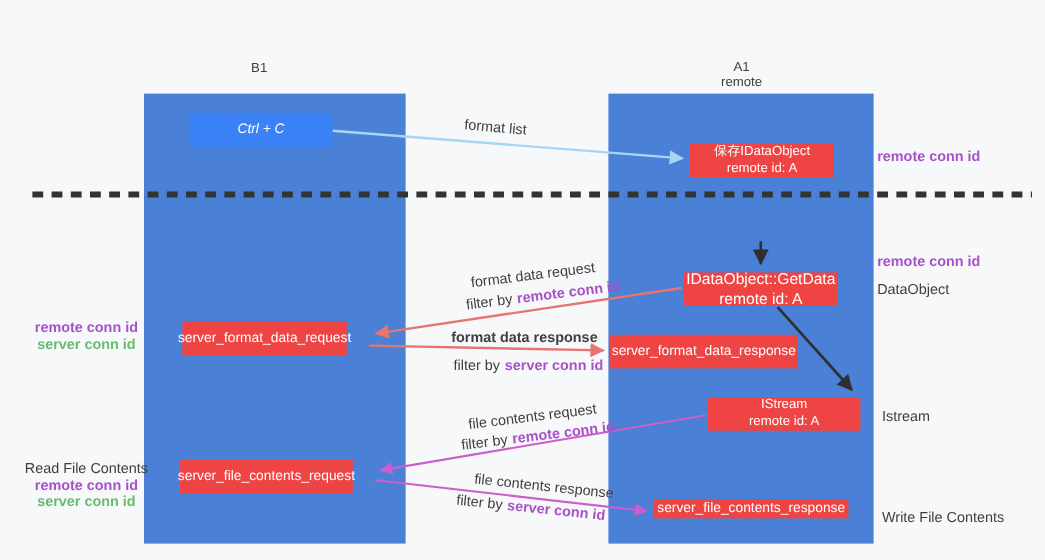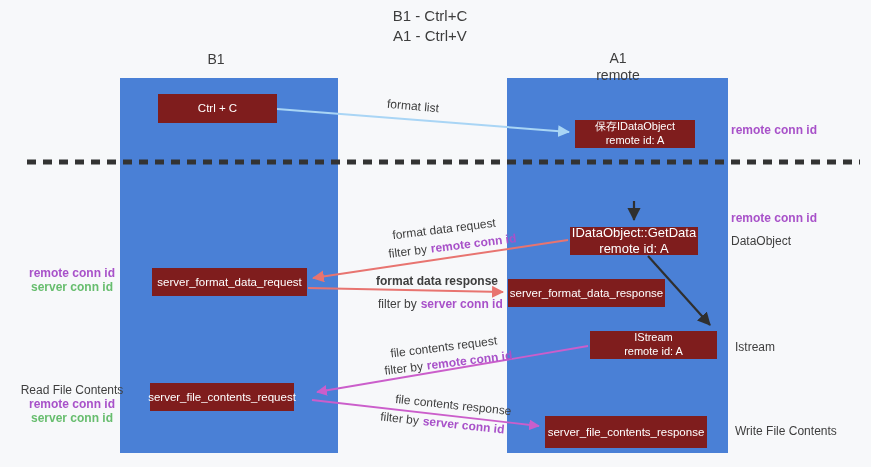--- a/index.html
+++ b/index.html
@@ -1,30 +1,30 @@
 <!DOCTYPE html>
 <html><head>
 <meta charset="utf-8">
 <style>
   html,body { margin:0; padding:0; background:#f7f8fa; font-family:"Liberation Sans", sans-serif; }
   #canvas { position:relative; width:871px; height:467px; background:#f7f8fa; overflow:hidden; }
 
   .title { position:absolute; left:0; top:6px; width:860px; text-align:center;
            font-size:15px; line-height:1.3; color:#3d3d3d; }
 
-  .col-header { position:absolute; width:120px; text-align:center; font-size:14px;
+  .col-header { position:absolute; width:120px; text-align:center; font-size:11px;
                 line-height:1.2; color:#3d3d3d; }
 
   .column { position:absolute; background:#4a80d6; }
 
   .box { position:absolute; display:flex; flex-direction:column; align-items:center;
          justify-content:center; color:#ffffff; font-size:11.5px; line-height:1.25;
          text-align:center; white-space:nowrap; }
-  .box.green  { background:#7f1d1d; }
-  .box.orange { background:#7f1d1d; }
+  .box.green  { background:#3b82f6;font-style:italic; }
+  .box.orange { background:#ef4444; }
 
   .mid-label { position:absolute; font-size:12px; color:#3e3e3e; white-space:nowrap; }
   .r-neg { transform:rotate(-7deg); }
   .r-pos { transform:rotate(6deg); }
   .r-fl  { transform:rotate(5deg); }
 
   .purple { color:#a851c9; font-weight:bold; }
   .greentxt { color:#67bd6e; font-weight:bold; }
   .lbl-pre { margin-right:4px; }
 
@@ -36,24 +36,20 @@
 
   svg.overlay { position:absolute; left:0; top:0; width:871px; height:467px;
                 pointer-events:none; }
   .zcol { z-index:1; } .zsvg { z-index:2; } .zbox { z-index:3; } .zlbl { z-index:4; }
 </style>
 </head>
 <body>
 
 <div id="canvas">
 
-  <div class="title zlbl">
-    <div>B1 - Ctrl+C</div>
-    <div>A1 - Ctrl+V</div>
-  </div>
 
   <div class="col-header zlbl" style="left:156px; top:51px;">
     <div>B1</div>
   </div>
   <div class="col-header zlbl" style="left:558px; top:50px;">
     <div>A1</div>
     <div>remote</div>
   </div>
 
   <div class="column zcol" style="left:120px; top:78px; width:218px; height:375px;"></div>
@@ -100,38 +96,38 @@
     <span>保存IDataObject</span>
     <span>remote id: A</span>
   </div>
 
 
   <div class="box orange zbox" style="left:570px; top:227px; width:128px; height:28px; font-size:13px;">
     <span>IDataObject::GetData</span>
     <span>remote id: A</span>
   </div>
 
-  <div class="box orange zbox" style="left:152px; top:268px; width:155px; height:28px;">
+  <div class="box orange zbox" style="left:152px; top:268px; width:137px; height:28px;">
     <span>server_format_data_request</span>
   </div>
 
   <div class="box orange zbox" style="left:508px; top:279px; width:157px; height:28px;text-align:right;">
     <span>server_format_data_response</span>
   </div>
 
   <div class="box orange zbox" style="left:590px; top:331px; width:127px; height:28px; font-size:11px;">
     <span>IStream</span>
     <span>remote id: A</span>
   </div>
 
   <div class="box orange zbox" style="left:150px; top:383px; width:144px; height:28px;">
     <span>server_file_contents_request</span>
   </div>
 
-  <div class="box orange zbox" style="left:545px; top:416px; width:162px; height:32px;">
+  <div class="box orange zbox" style="left:545px; top:416px; width:162px; height:16px;">
     <span>server_file_contents_response</span>
   </div>
 
   <div class="mid-label r-fl zlbl" style="left:387px; top:99px;">format list</div>
 
   <div class="mid-label r-neg zlbl" style="left:392px; top:222px;">format data request</div>
   <div class="mid-label r-neg zlbl" style="left:388px; top:239px;">
     <span class="lbl-pre">filter by</span><span class="purple">remote conn id</span>
   </div>
 

